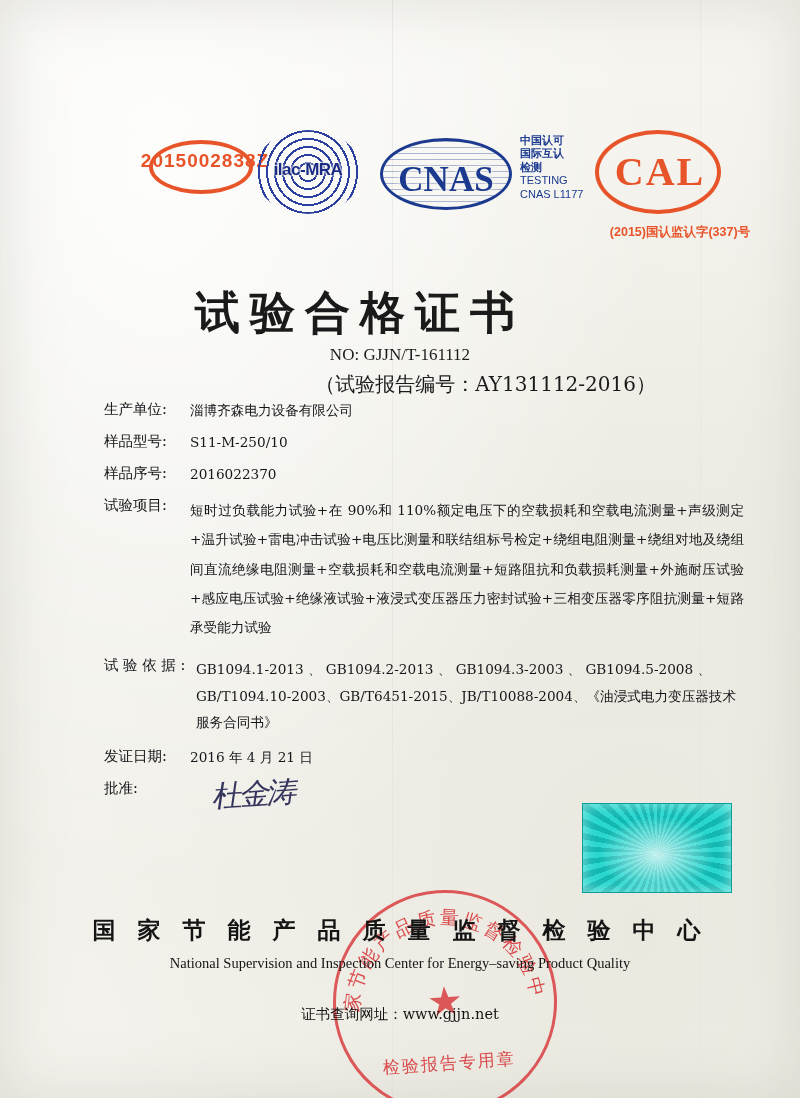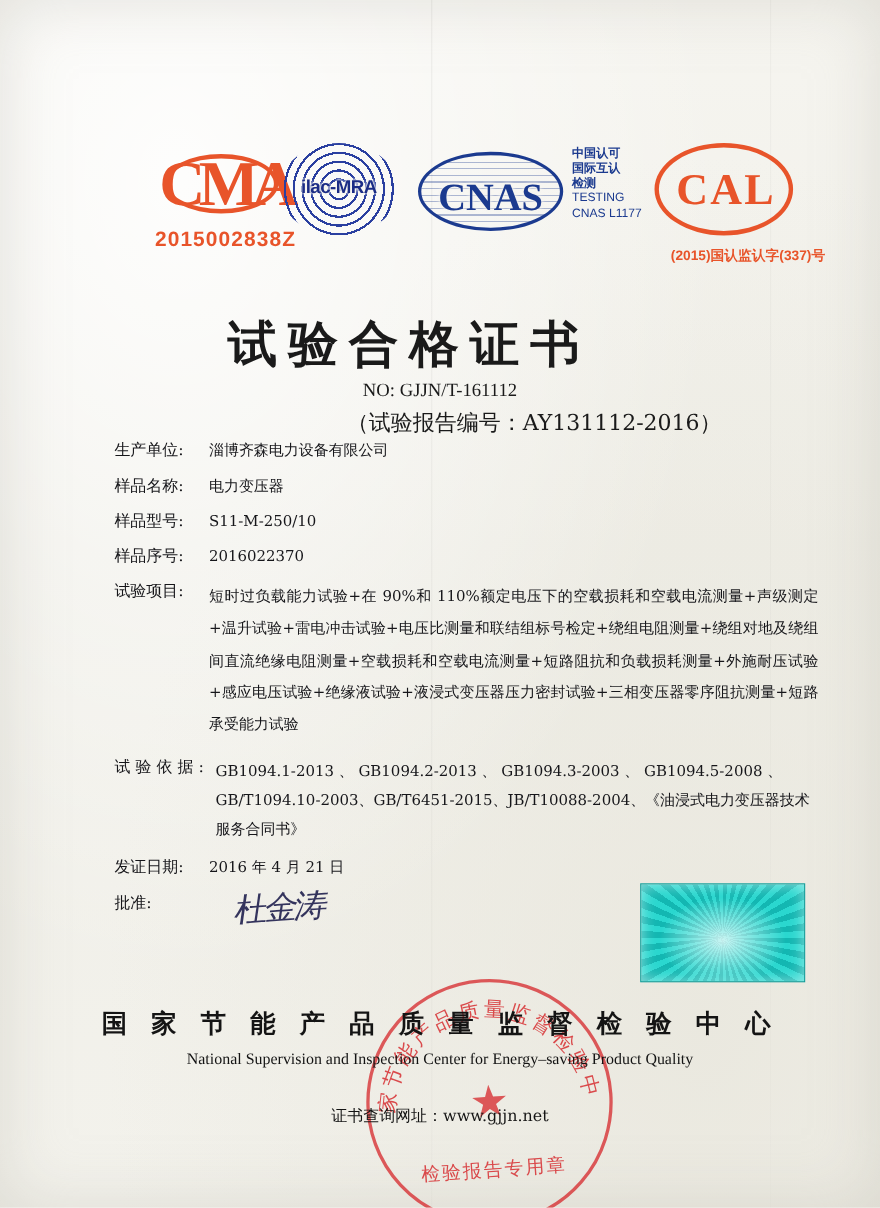--- a/index.html
+++ b/index.html
@@ -193,21 +193,21 @@
     color: #e8542a;
     font-family: "Liberation Sans", sans-serif;
     font-weight: bold;
     text-align: center;
   }
 
   
   .title {
     position: absolute;
     top: 283px;
-    left: 12px;
+    left: 0;
     width: 720px;
     text-align: center;
     font-size: 45px;
     font-weight: bold;
     letter-spacing: 10px;
     color: #1a1a1a;
     font-family: Liberation Serif, serif;
   }
   .doc-no {
     position: absolute;
@@ -376,21 +376,20 @@
 
 <div class="page">
   <div class="paper-edge"></div>
   <div class="fold f1"></div>
   <div class="fold f2"></div>
 
   <div class="logos">
 
     <div class="logo-block cma">
       <div class="glyph">
-        <span>CMA</span>
         <span class="ring"></span>
       </div>
       <div class="code">2015002838Z</div>
     </div>
 
     <div class="logo-block ilac">
       <div class="disc">
         <div class="arcs"></div>
         <div class="word">ilac-MRA</div>
       </div>
@@ -424,24 +423,20 @@
   <div class="doc-no">NO: GJJN/T-161112</div>
   <div class="report-no">（试验报告编号：AY131112-2016）</div>
 
   <div class="fields">
 
     <div class="row">
       <div class="label">生产单位:</div>
       <div class="value">淄博齐森电力设备有限公司</div>
     </div>
 
-    <div class="row">
-      <div class="label">样品名称:</div>
-      <div class="value">电力变压器</div>
-    </div>
 
     <div class="row">
       <div class="label">样品型号:</div>
       <div class="value">S11-M-250/10</div>
     </div>
 
     <div class="row">
       <div class="label">样品序号:</div>
       <div class="value">2016022370</div>
     </div>

